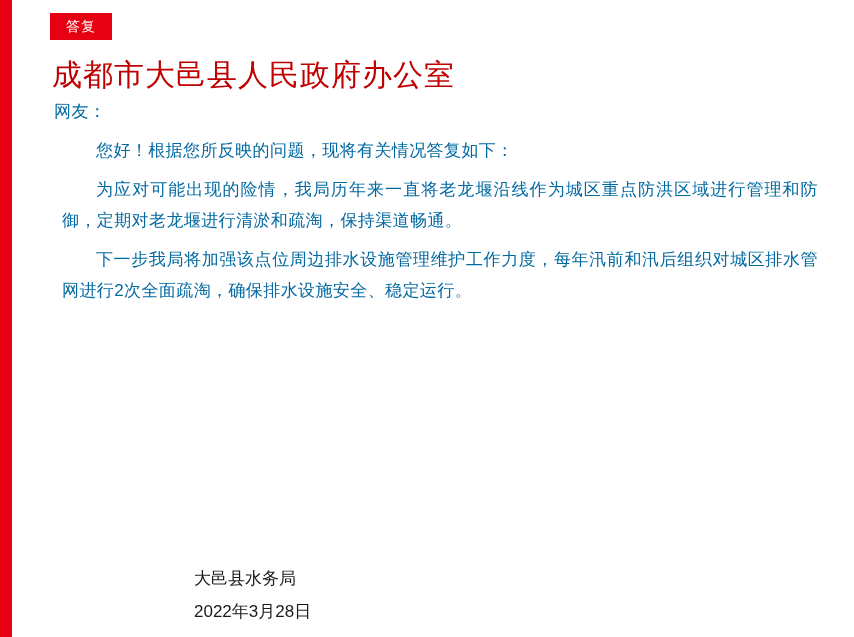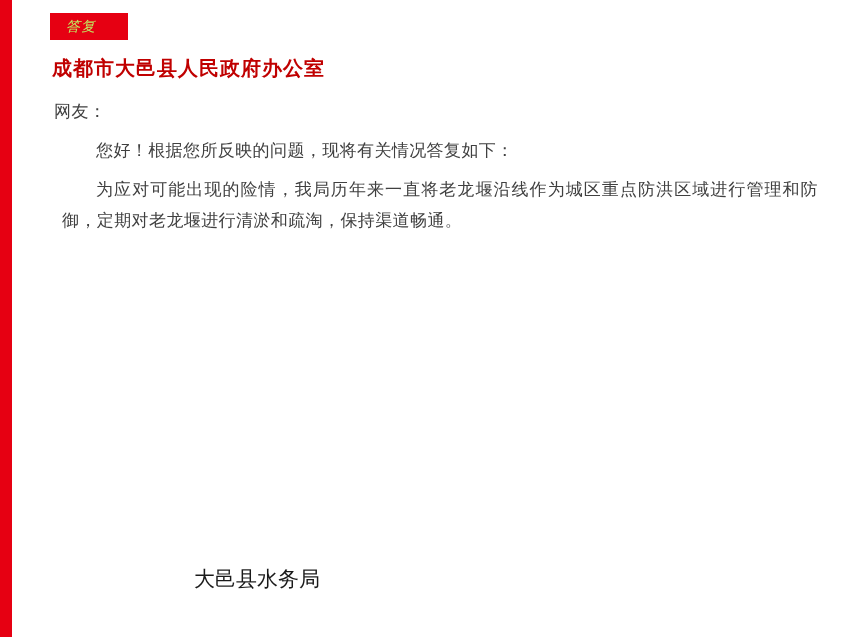--- a/index.html
+++ b/index.html
@@ -36,65 +36,64 @@
     top: 0;
     right: 0;
     bottom: 0;
   }
   
   .badge {
     position: absolute;
     left: 38px;
     top: 13px;
     background: #e60012;
-    color: #bef264;
+    color: #ffffff;
     font-size: 14px;
     line-height: 14px;
-    padding: 6px 32px 7px 16px;
+    padding: 6px 16px 7px 16px;
     letter-spacing: 1px;
-    font-style: italic;
   }
   
   .doc-title {
     position: absolute;
     left: 40px;
     top: 55px;
     color: #c00000;
-    font-size: 20px;
-    font-weight: bold;
+    font-size: 30px;
+    font-weight: normal;
     letter-spacing: 1px;
     white-space: nowrap;
   }
   
   .body-block {
     position: absolute;
     left: 42px;
     top: 96px;
     width: 772px;
-    color: #404040;
+    color: #0369a1;
     font-size: 17px;
     line-height: 31px;
     letter-spacing: 0.4px;
     text-align: justify;
   }
   .salutation {
     margin: 0 0 2px 0;
   }
   .para {
     margin: 8px;
     text-indent: 2em;
   }
   
   .signature {
     position: absolute;
     left: 42px;
     top: 562px;
     width: 772px;
     color: #1a1a1a;
-    font-size: 21px;
+    font-size: 17px;
     line-height: 33px;
   }
   .sign-line {
     margin: 0;
     padding-left: 140px;
   }
 </style>
 </head>
 <body>
 
@@ -105,20 +104,22 @@
   <div class="content">
 
     <div class="badge">答复</div>
 
     <div class="doc-title">成都市大邑县人民政府办公室</div>
 
     <div class="body-block">
       <p class="salutation">网友：</p>
       <p class="para">您好！根据您所反映的问题，现将有关情况答复如下：</p>
       <p class="para">为应对可能出现的险情，我局历年来一直将老龙堰沿线作为城区重点防洪区域进行管理和防御，定期对老龙堰进行清淤和疏淘，保持渠道畅通。</p>
+      <p class="para">下一步我局将加强该点位周边排水设施管理维护工作力度，每年汛前和汛后组织对城区排水管网进行2次全面疏淘，确保排水设施安全、稳定运行。</p>
     </div>
 
     <div class="signature">
       <p class="sign-line">大邑县水务局</p>
+      <p class="sign-line">2022年3月28日</p>
     </div>
 
   </div>
 </div>
 
 </body></html>

